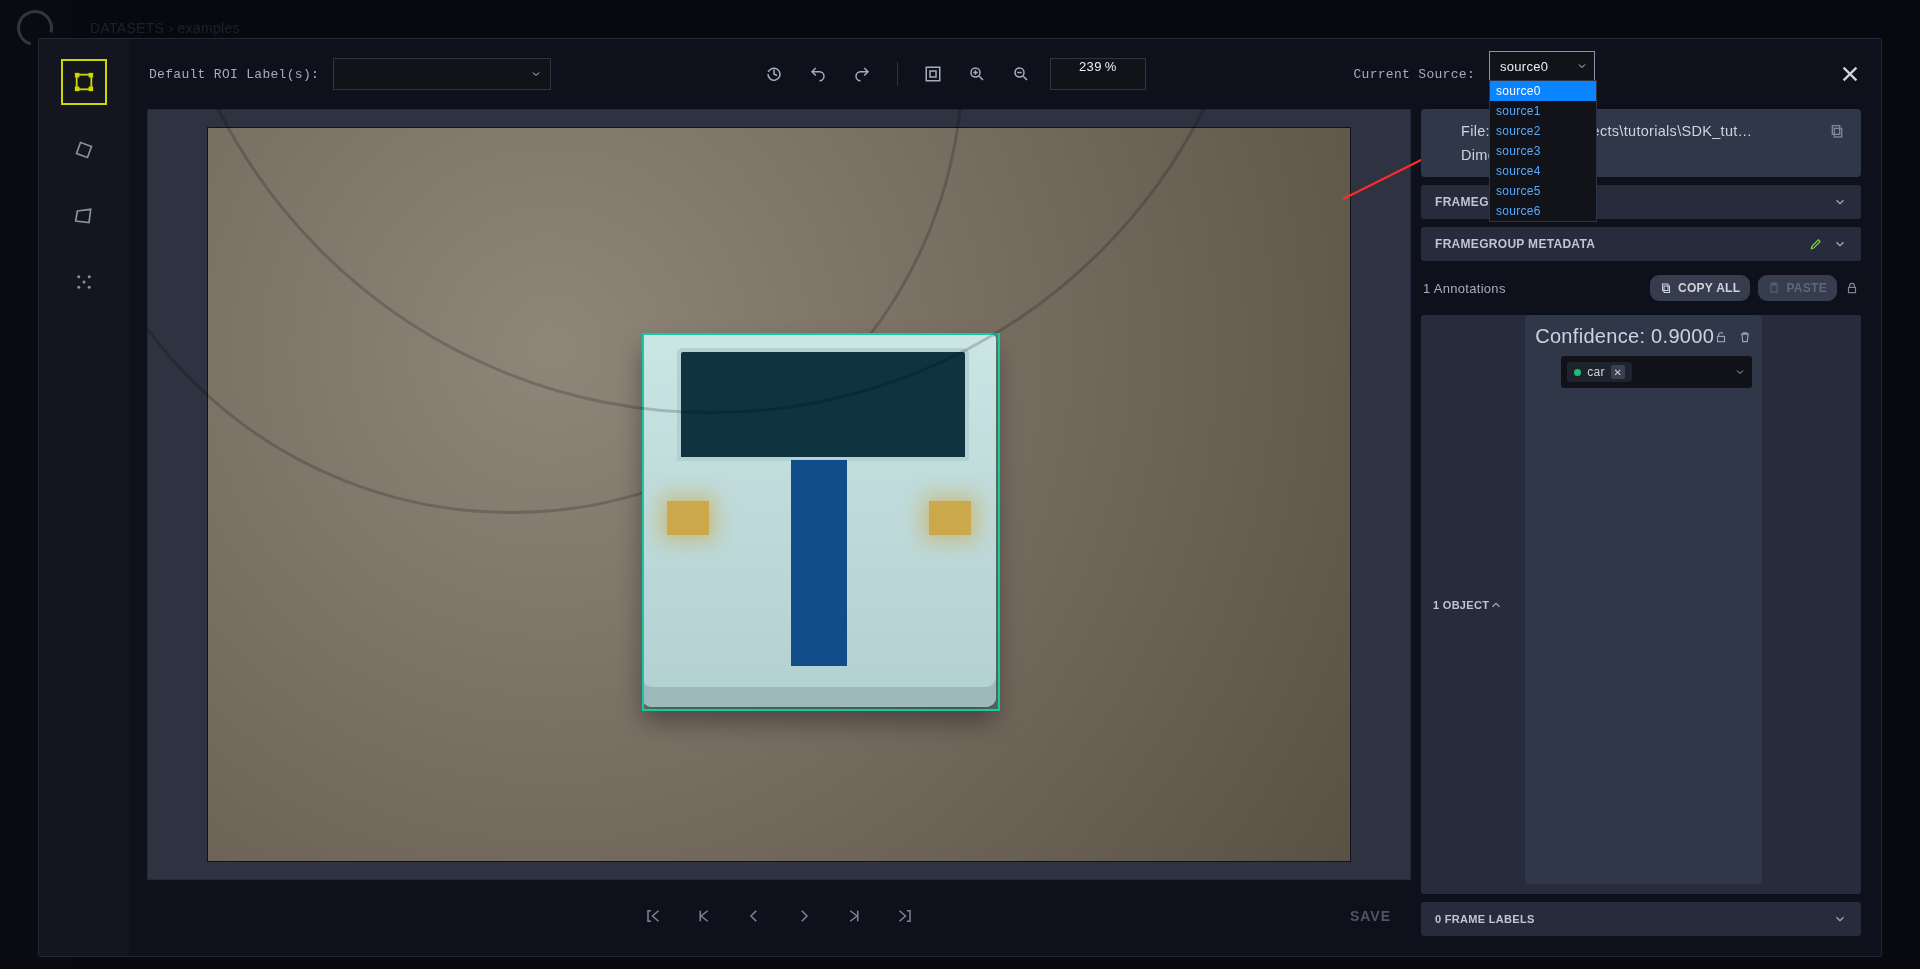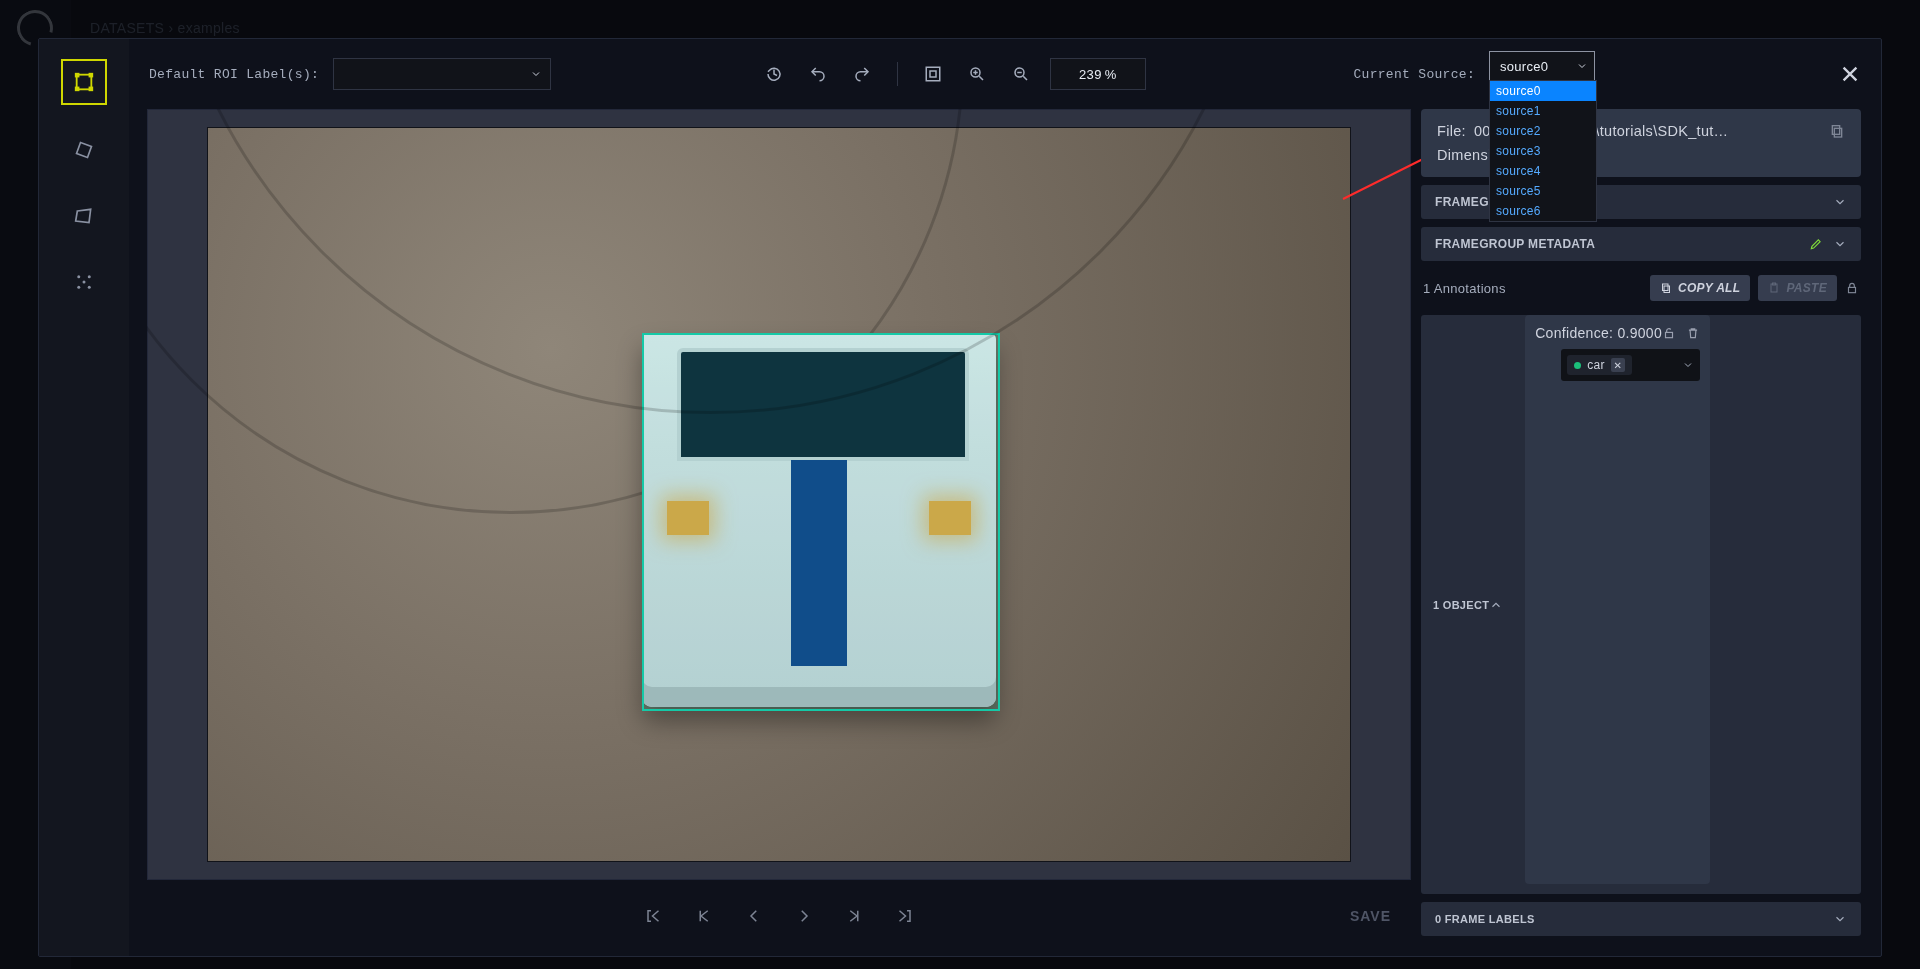--- a/index.html
+++ b/index.html
@@ -29,21 +29,21 @@
   .left-tools .sq{width:42px;height:42px;display:flex;align-items:center;justify-content:center;}
   .left-tools .sq.active{border:2px solid var(--accent);}
   .left-tools svg{color:#8a91a2;}
 
   
   .topbar{position:absolute;left:90px;right:0;top:12px;height:46px;display:flex;align-items:center;gap:14px;padding:0 20px;}
   .topbar .lbl{color:var(--text);font-size:13px;font-family:Liberation Mono, monospace;}
   .select-box{background:#111319;border:1px solid #2f3443;height:30px;min-width:200px;display:flex;align-items:center;justify-content:flex-end;padding:0 8px;color:#e9eef5;}
   .tb-sep{width:1px;height:24px;background:#2f3443;margin:0 6px;}
   .tb-btn{width:30px;height:30px;display:flex;align-items:center;justify-content:center;color:#a5adbd;cursor:pointer;}
-  .zoom-pill{background:#111319;border:1px solid #2f3443;height:30px;padding:0 28px;display:flex;align-items:center;gap:3px;color:#e9eef5;}
+  .zoom-pill{background:#111319;border:1px solid #2f3443;height:30px;padding:0 28px;display:flex;align-items:flex-start;gap:3px;color:#e9eef5;}
   .topbar .spacer{flex:1;}
   .src-select{position:relative;background:#111319;border:1px solid #8d93a2;height:28px;min-width:88px;display:flex;align-items:center;justify-content:space-between;padding:0 6px 16px 10px;color:#e9eef5;font-size:13px;}
   .src-select svg{color:#cfd3de;}
   .src-dropdown{position:absolute;top:28px;left:-1px;width:calc(100% + 2px);background:#111319;border:1px solid #2f3443;display:flex;flex-direction:column;z-index:50;}
   .src-dropdown .opt{padding:3px 6px;font-size:12px;color:#55aaff;}
   .src-dropdown .opt.sel{background:var(--hl);color:#fff;}
   .close-x{color:#cfd3de;cursor:pointer;margin-left:8px;}
 
   
   .canvas-wrap{position:absolute;left:108px;top:70px;right:470px;bottom:76px;background:#2f3341;box-shadow:inset 0 0 0 1px #23283a;overflow:hidden;}
@@ -65,31 +65,31 @@
   
   .arrow{position:absolute;pointer-events:none;}
 
   
   .playbar{position:absolute;left:108px;right:470px;bottom:20px;height:40px;display:flex;align-items:center;justify-content:center;gap:20px;color:#7d8494;}
   .playbar .save{position:absolute;right:20px;color:#4f5566;font-weight:700;font-size:14px;letter-spacing:1px;margin-left:20px;}
 
   
   .inspector{position:absolute;right:20px;top:70px;width:440px;bottom:20px;display:flex;flex-direction:column;gap:8px;}
   .info{background:#2f3748;border-radius:4px;padding:14px 16px;display:flex;flex-direction:column;gap:8px;font-size:14.5px;}
-  .info-row{display:flex;align-items:flex-end;gap:8px;}
+  .info-row{display:flex;align-items:flex-end;gap:8px;margin-left:24px;}
   .info-row .k{color:#cfd3de;}
   .info-row .v{color:#cfd3de;white-space:nowrap;overflow:hidden;text-overflow:ellipsis;flex:1;}
   .fg-btn{background:#262c3b;color:#bfc5d2;font-size:12px;font-weight:700;padding:10px 14px;display:flex;align-items:center;justify-content:space-between;border-radius:3px;}
   .ann-row{display:flex;align-items:center;justify-content:space-between;padding:6px 2px;}
-  .btn-chip{background:#363d4f;padding:6px 10px;border-radius:3px;display:flex;align-items:center;gap:6px;font-size:12px;font-weight:700;color:#cfd3de;font-style:italic;}
+  .btn-chip{background:#363d4f;padding:6px 10px;border-radius:9px;display:flex;align-items:center;gap:6px;font-size:12px;font-weight:700;color:#cfd3de;}
   .btn-chip.dim{color:#5f6779;}
   .objects{background:#262c3b;flex:1;border-radius:3px;display:flex;flex-direction:row;}
   .obj-head{display:flex;align-items:center;justify-content:space-between;padding:8px 12px;font-size:11px;font-weight:700;color:#bfc5d2;}
   .obj-card{margin:0 10px 10px;background:#2f3748;border-radius:4px;padding:10px;display:flex;flex-direction:column;gap:8px;}
-  .obj-title{display:flex;align-items:center;justify-content:space-between;color:#cfd3de;font-size:14px;}
+  .obj-title{display:flex;align-items:center;justify-content:space-between;color:#cfd3de;font-size:20px;}
   .tag-row{background:#101217;border-radius:3px;padding:6px;display:flex;align-items:center;justify-content:space-between;margin-left:26px;}
   .tag{background:#1f232d;border-radius:3px;padding:3px 7px;display:flex;align-items:center;gap:6px;font-size:12px;color:#cfd3de;}
   .tag .dot{width:7px;height:7px;border-radius:50%;background:#1bbf7a;}
   .tag .x{background:#3a4050;border-radius:2px;width:14px;height:14px;display:flex;align-items:center;justify-content:center;font-size:10px;}
   .framelabels{background:#262c3b;padding:10px 14px;display:flex;align-items:center;justify-content:space-between;font-size:11px;font-weight:700;color:#bfc5d2;border-radius:3px;}
   .dim-overlay{position:absolute;left:0;top:0;right:0;bottom:0;background:rgba(6,8,12,.6);}
 
   
   svg{display:block;}
 </style>

